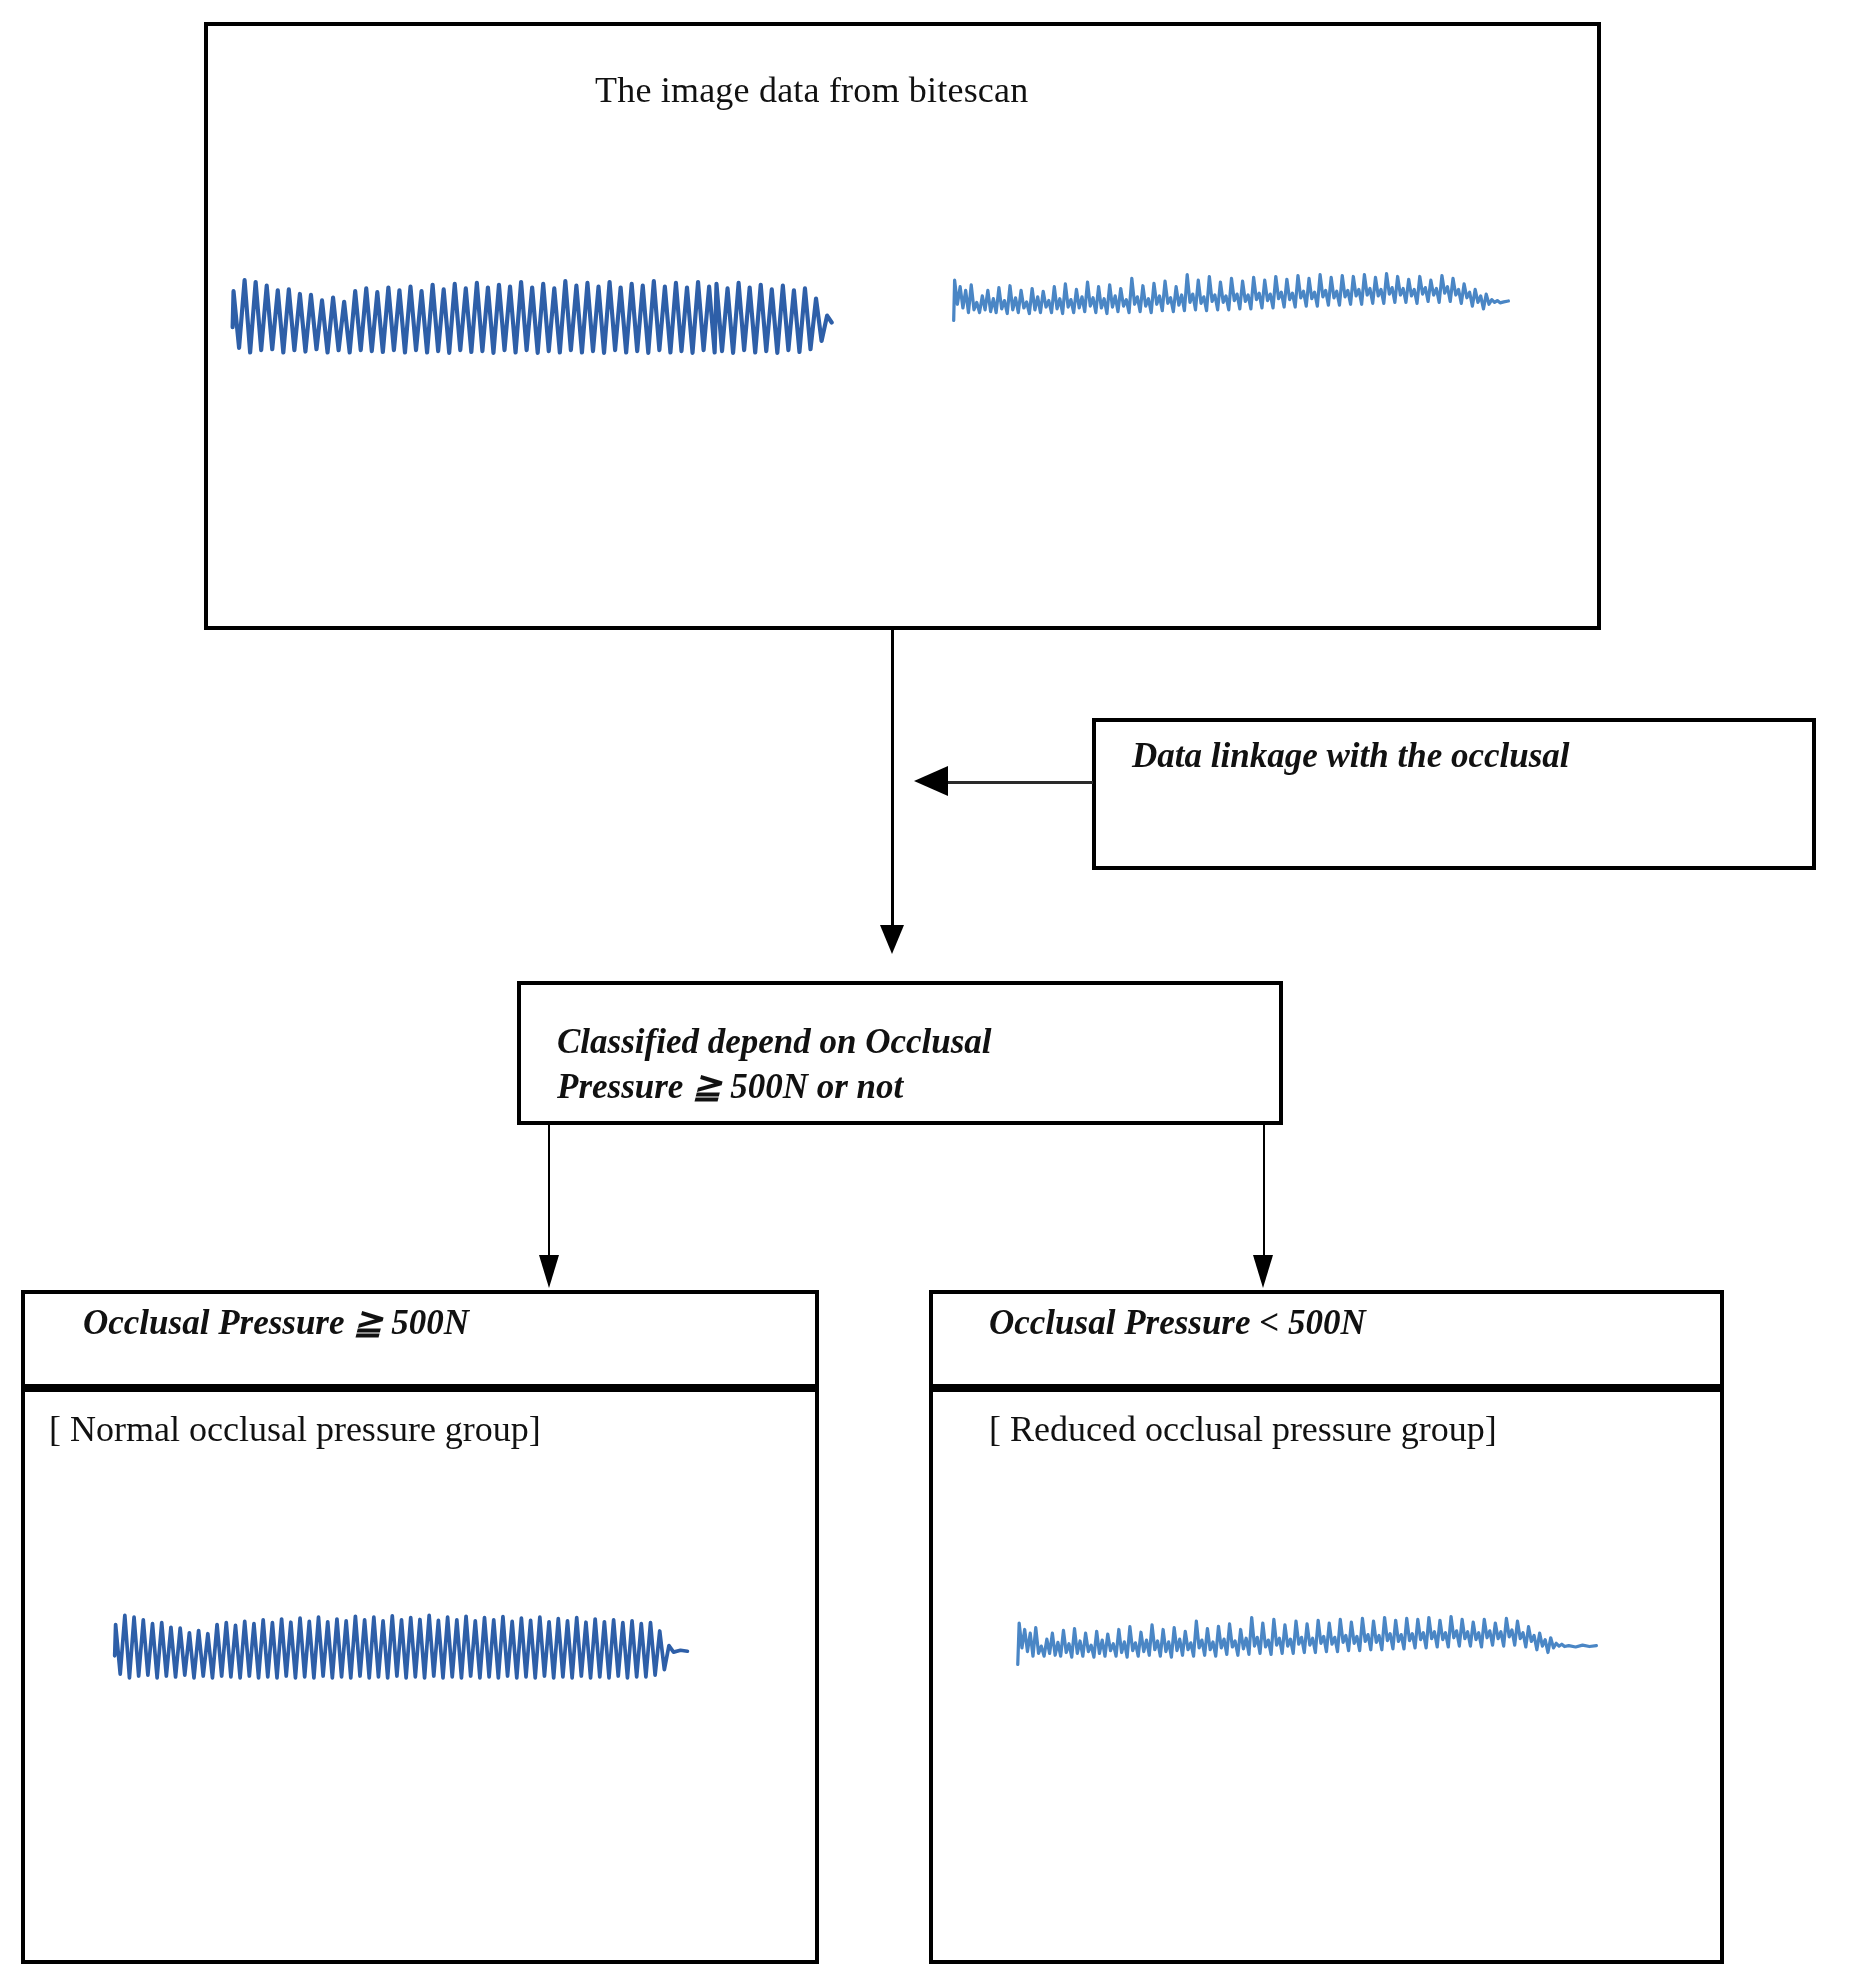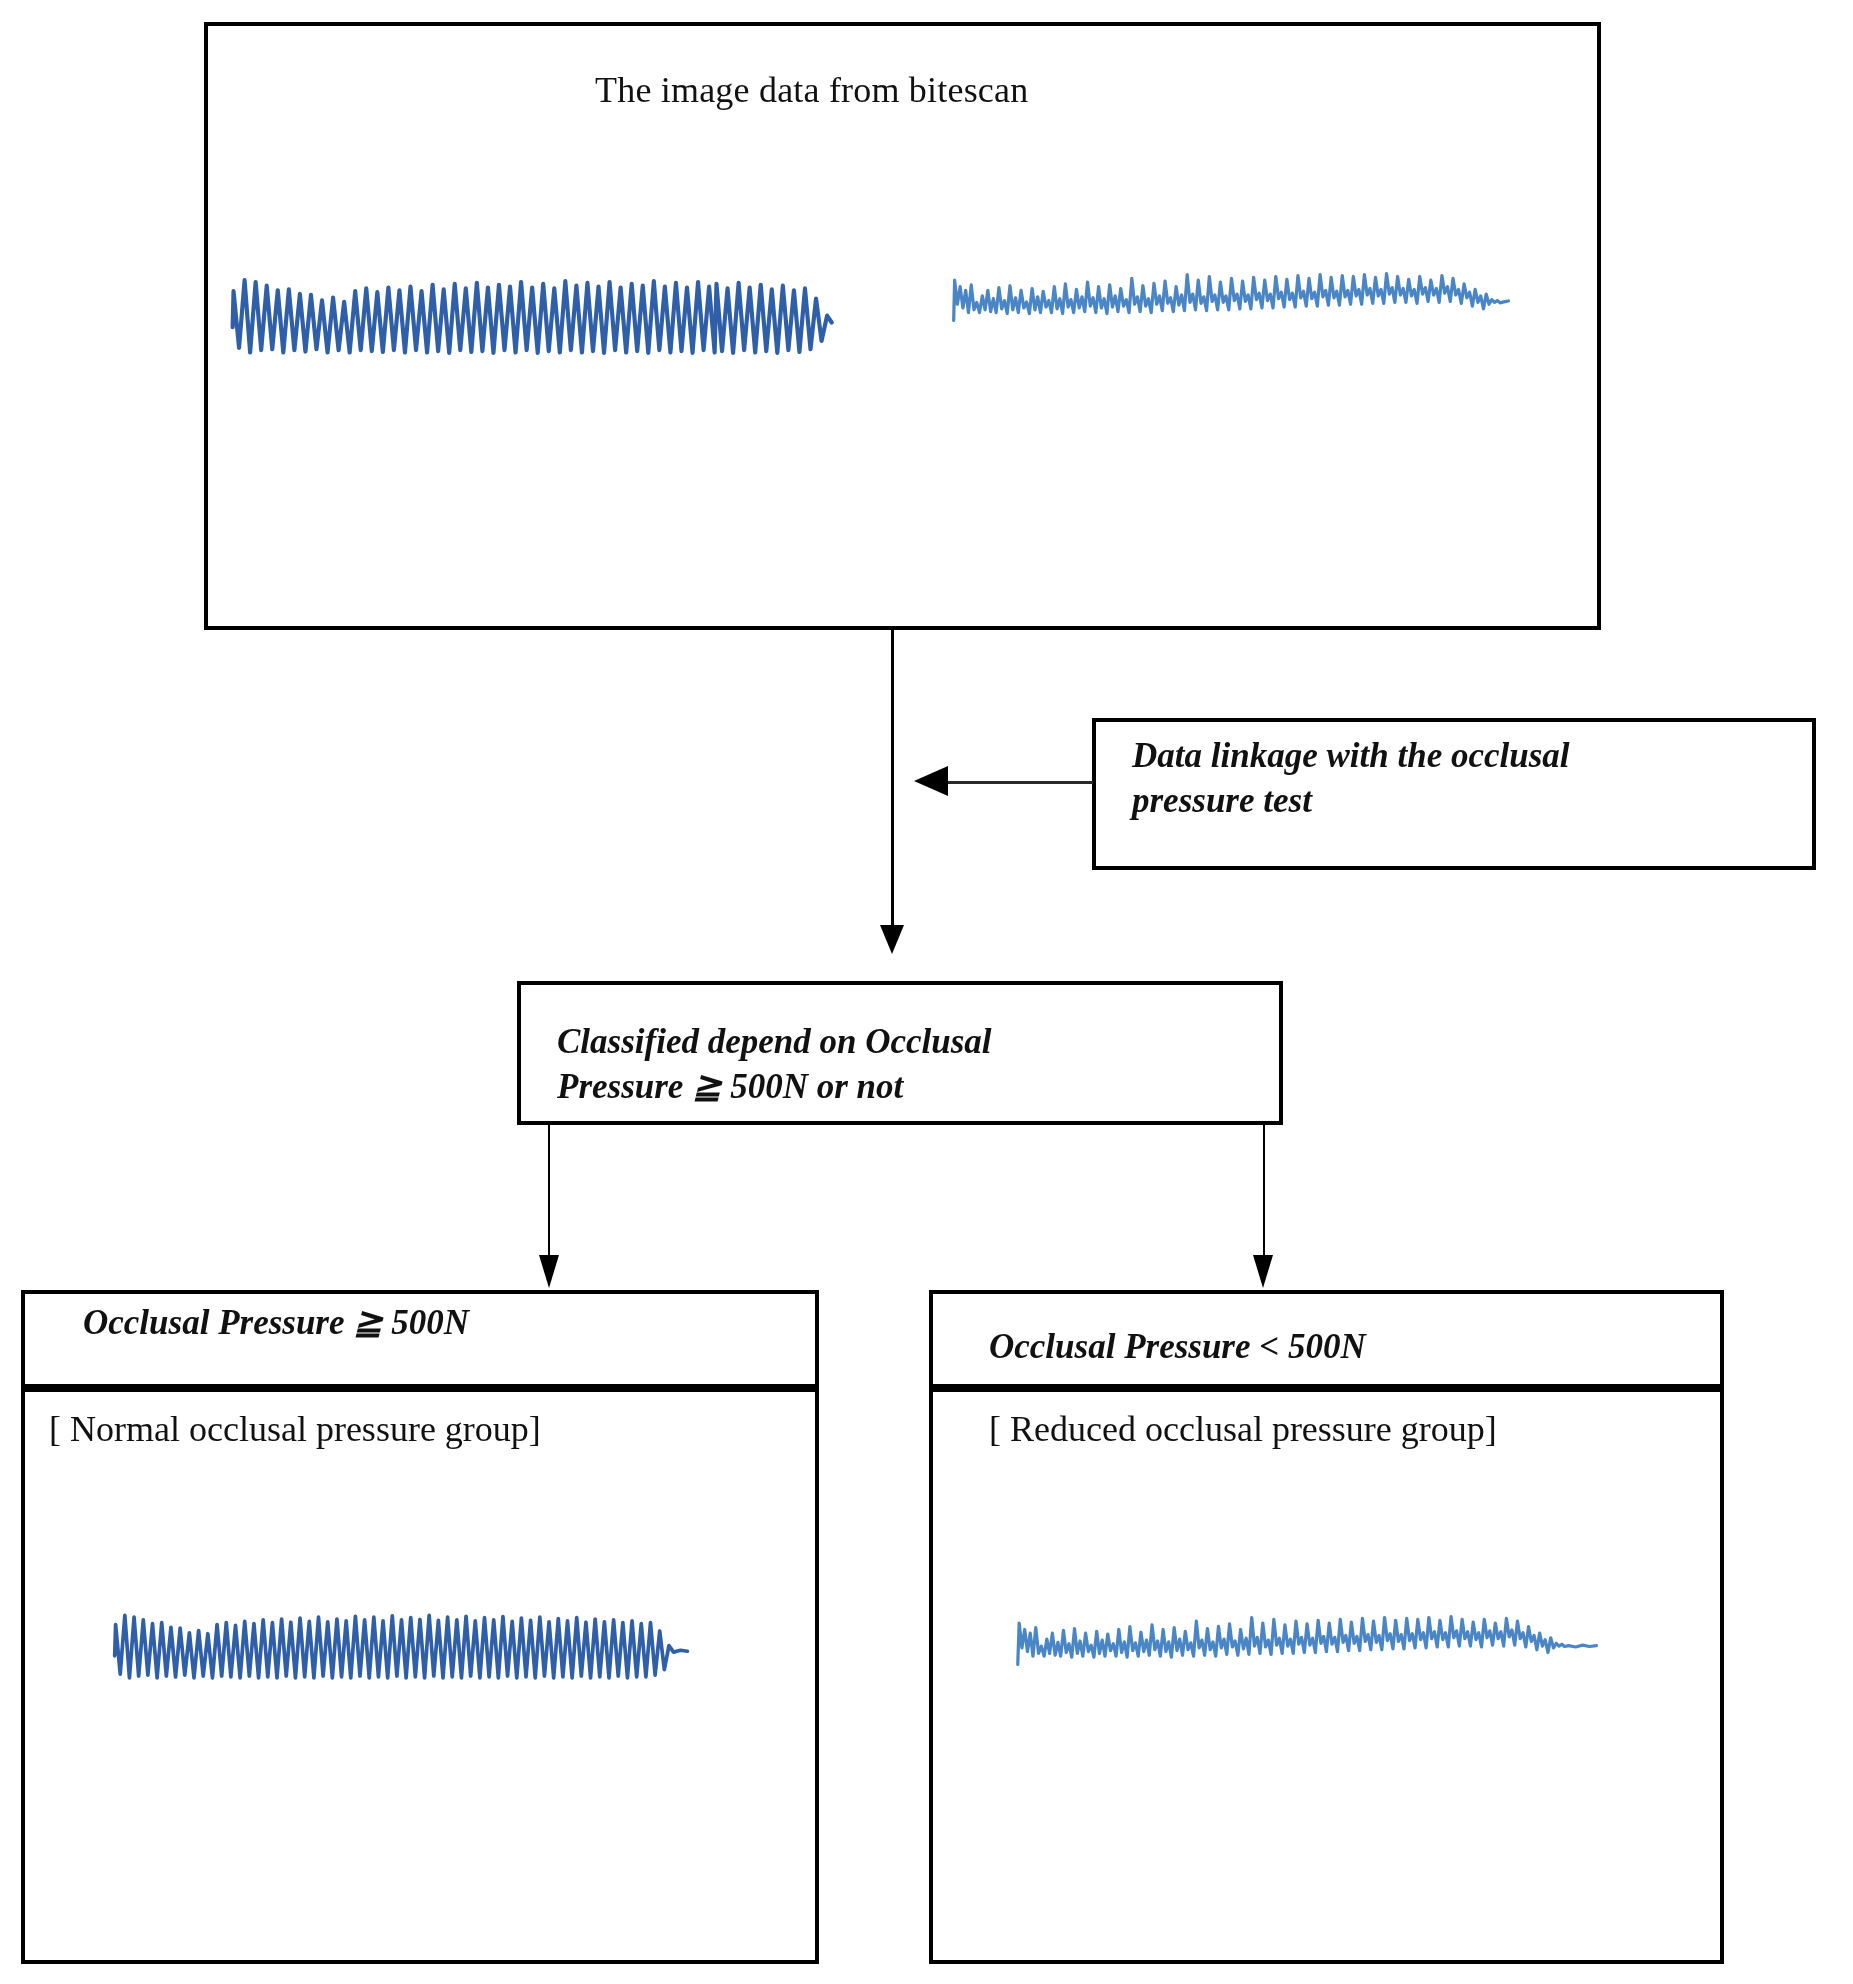--- a/index.html
+++ b/index.html
@@ -113,21 +113,20 @@
       <polyline fill="none" stroke="#4A86C5" stroke-width="7" stroke-linejoin="round" stroke-linecap="round" points="8,135 10,48 16,100 22,62 28,108 34,70 40,118 46,58 52,112 58,96 64,118 70,82 76,112 82,70 88,116 94,88 100,118 106,64 112,110 118,92 124,120 130,60 136,112 142,86 148,118 154,70 160,108 166,95 172,120 178,66 184,112 190,84 196,118 202,72 208,106 214,92 220,118 226,62 232,110 238,88 244,120 250,56 256,106 262,90 268,118 274,68 280,108 286,84 292,116 298,52 304,104 310,86 316,118 322,62 328,108 334,88 340,120 346,58 352,106 358,82 364,116 370,66 376,104 382,90 388,118 394,44 400,100 406,84 412,116 418,60 424,104 430,88 436,118 442,55 448,100 454,82 460,114 466,50 472,98 478,86 484,116 490,62 496,102 502,80 508,114 514,36 520,96 526,78 532,112 538,48 544,98 550,84 556,114 562,40 568,94 574,80 580,112 586,52 592,96 598,82 604,112 610,44 616,92 622,78 628,110 634,50 640,94 646,80 652,110 658,42 664,90 670,76 676,108 682,48 688,92 694,78 700,108 706,40 712,88 718,74 724,106 730,46 736,90 742,76 748,106 754,38 760,86 766,72 772,104 778,44 784,88 790,74 796,104 802,36 808,84 814,70 820,102 826,42 832,86 838,72 844,102 850,38 856,84 862,70 868,100 874,40 880,82 886,68 892,100 898,36 904,80 910,66 916,98 922,42 928,82 934,68 940,98 946,34 952,78 958,64 964,96 970,40 976,80 982,66 988,96 994,46 1000,82 1006,68 1012,98 1018,40 1024,78 1030,64 1036,94 1042,48 1048,80 1054,66 1060,96 1066,38 1072,76 1078,62 1084,94 1090,44 1096,80 1102,68 1108,98 1114,56 1120,86 1126,74 1132,104 1138,68 1144,96 1150,82 1156,110 1162,78 1168,100 1174,90 1180,96 1186,92 1192,97 1200,95 1210,93"></polyline>
     </svg>
   </div>
 
   <div class="vline" style="left:891px; top:628px; width:3.2px; height:297px;"></div>
   <div class="arrow-down" style="left:880px; top:925px;"></div>
 
   <div class="box" style="left:1092px; top:718px; width:724px; height:152px;"></div>
   <div class="t-bolditalic" style="left:1132px; top:734px; width:669px;">
     <div>Data linkage with the occlusal</div>
-    <div>pressure test</div>
   </div>
 
   <div class="hline" style="left:948px; top:781px; width:145px; height:2.8px;"></div>
   <div class="arrow-left" style="left:914px; top:766px;"></div>
 
   <div class="box" style="left:517px; top:981px; width:766px; height:144px;"></div>
   <div class="t-bolditalic" style="left:557px; top:992px; width:719px;margin-top:28px;">
     <div class="nowrap">Classified depend on Occlusal</div>
     <div class="nowrap">Pressure  ≧  500N or not</div>
   </div>
@@ -144,21 +143,21 @@
   <div class="box" style="left:21px; top:1388px; width:798px; height:576px;"></div>
   <div class="t-plain" style="left:49px; top:1408px;">[ Normal occlusal pressure group]</div>
 
   <div class="wave" style="left:111px; top:1596px; width:581px; height:92px;">
     <svg viewBox="0 0 1260 200" preserveAspectRatio="none">
       <polyline fill="none" stroke="#2E5FA8" stroke-width="8" stroke-linejoin="round" stroke-linecap="round" points="8,130 10,62 20,170 30,42 40,178 50,46 60,174 70,52 80,172 90,60 100,178 110,58 120,174 130,68 140,176 150,70 160,172 170,80 180,178 190,75 200,174 210,82 220,178 230,62 240,174 250,58 260,176 270,64 280,178 290,55 300,174 310,60 320,178 330,52 340,176 350,58 360,178 370,50 380,174 390,57 400,178 410,48 420,176 430,55 440,178 450,46 460,174 470,56 480,178 490,50 500,176 510,54 520,178 530,44 540,174 550,52 560,178 570,46 580,176 590,54 600,178 610,43 620,174 630,52 640,178 650,47 660,176 670,51 680,178 690,42 700,174 710,53 720,178 730,46 740,176 750,52 760,178 770,44 780,174 790,54 800,178 810,47 820,176 830,52 840,178 850,45 860,174 870,55 880,178 890,48 900,176 910,53 920,178 930,46 940,174 950,56 960,178 970,49 980,176 990,54 1000,178 1010,47 1020,174 1030,57 1040,178 1050,50 1060,176 1070,56 1080,178 1090,52 1100,174 1110,58 1120,178 1130,54 1140,176 1150,60 1160,176 1170,58 1180,172 1190,76 1200,160 1210,108 1220,122 1235,118 1250,120"></polyline>
     </svg>
   </div>
 
   <div class="box" style="left:929px; top:1290px; width:795px; height:98px;"></div>
-  <div class="t-bolditalic nowrap" style="left:989px; top:1301px;margin-top:24px;">Occlusal Pressure &lt; 500N</div>
+  <div class="t-bolditalic nowrap" style="left:989px; top:1301px;">Occlusal Pressure &lt; 500N</div>
 
   <div class="box" style="left:929px; top:1388px; width:795px; height:576px;"></div>
   <div class="t-plain" style="left:989px; top:1408px;">[ Reduced occlusal pressure group]</div>
 
   <div class="wave" style="left:1015px; top:1600px; width:586px; height:76px;">
     <svg viewBox="0 0 1270 165" preserveAspectRatio="none">
       <polyline fill="none" stroke="#4A86C5" stroke-width="7" stroke-linejoin="round" stroke-linecap="round" points="6,140 9,50 15,104 21,64 27,112 33,72 39,122 45,60 51,116 57,100 63,122 69,85 75,116 81,72 87,120 93,92 99,122 105,66 111,114 117,95 123,124 129,62 135,116 141,89 147,122 153,72 159,112 165,98 171,124 177,68 183,116 189,87 195,122 201,74 207,110 213,95 219,122 225,64 231,114 237,91 243,124 249,58 255,110 261,93 267,122 273,70 279,112 285,87 291,120 297,54 303,108 309,89 315,122 321,64 327,112 333,91 339,124 345,60 351,110 357,85 363,120 369,68 375,108 381,93 387,122 393,46 399,104 405,87 411,120 417,62 423,108 429,91 435,122 441,57 447,104 453,85 459,118 465,52 471,102 477,89 483,120 489,64 495,106 501,83 507,118 513,38 519,100 525,81 531,116 537,50 543,102 549,87 555,118 561,42 567,98 573,83 579,116 585,54 591,100 597,85 603,116 609,46 615,96 621,81 627,114 633,52 639,98 645,83 651,114 657,44 663,94 669,79 675,112 681,50 687,96 693,81 699,112 705,42 711,92 717,77 723,110 729,48 735,94 741,79 747,110 753,40 759,90 765,75 771,108 777,46 783,92 789,77 795,108 801,38 807,88 813,73 819,106 825,44 831,90 837,75 843,106 849,40 855,88 861,73 867,104 873,42 879,86 885,71 891,104 897,38 903,84 909,69 915,102 921,44 927,86 933,71 939,102 945,36 951,82 957,67 963,100 969,42 975,84 981,69 987,100 993,48 999,86 1005,71 1011,102 1017,42 1023,82 1029,67 1035,98 1041,50 1047,84 1053,69 1059,100 1065,40 1071,80 1077,65 1083,98 1089,46 1095,84 1101,71 1107,102 1113,58 1119,90 1125,77 1131,108 1137,72 1143,100 1149,86 1155,114 1161,82 1167,104 1173,94 1179,100 1185,96 1191,101 1200,99 1215,102 1230,98 1245,101 1260,99"></polyline>
     </svg>
   </div>
 

